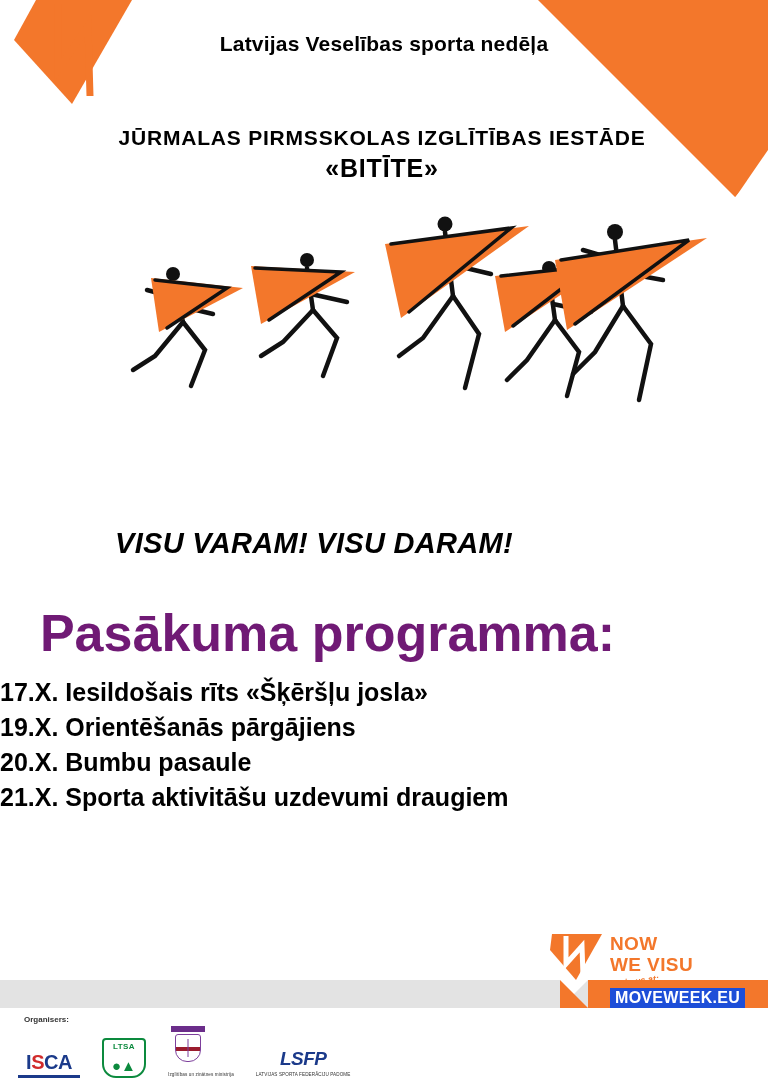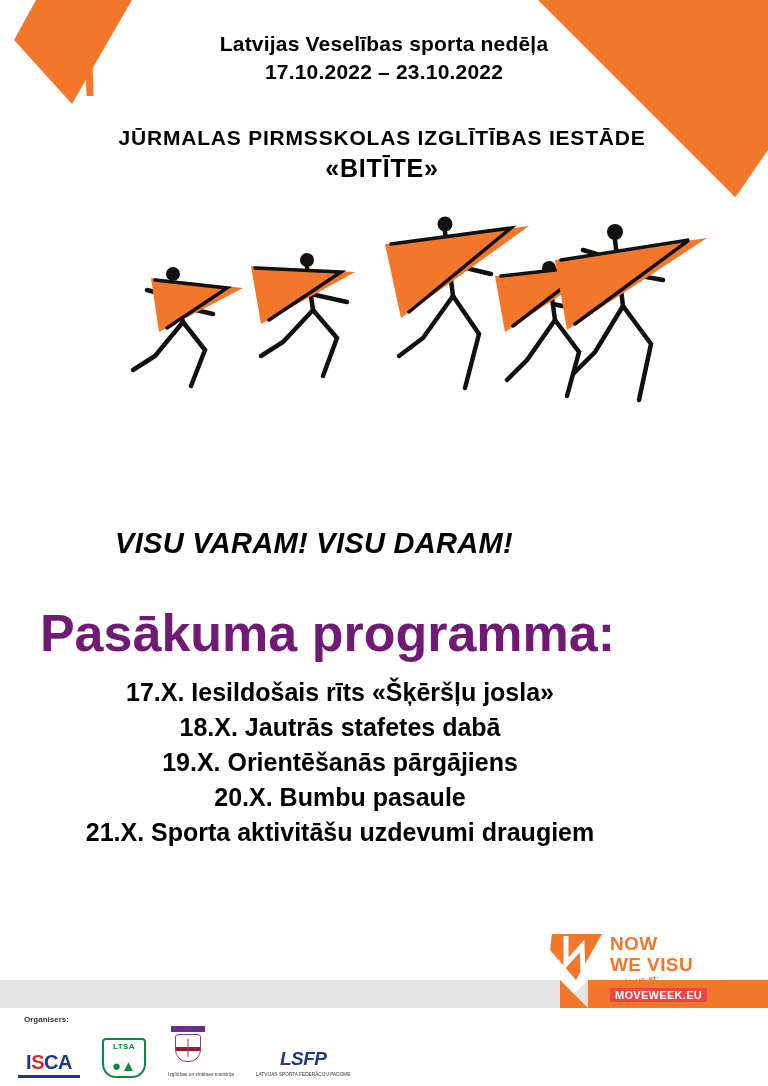--- a/index.html
+++ b/index.html
@@ -87,21 +87,20 @@
     position: absolute;
     top: 603px; left: 0; width: 655px;
     text-align: center;
     font-size: 52px;
     font-weight: bold;
     color: #701a75;
   }
   .prog-list {
     position: absolute;
     top: 675px; left: 0; width: 680px;
-    text-align: center;
   }
   .prog-list div {
     font-size: 25px;
     font-weight: bold;
     color: #000;
     line-height: 1.4;
   }
 
   
   .footer-band {
@@ -166,23 +165,23 @@
     left: 66px; top: 44px;
     font-size: 9px;
     font-style: italic;
     font-weight: bold;
     color: #f3772b;
     transform: rotate(-7deg);
   }
   .nwm-url {
     position: absolute;
     left: 62px; top: 56px;
-    background: #ef4444;
+    background: #1d4ed8;
     color: #fff;
-    font-size: 11px;
+    font-size: 16px;
     font-weight: bold;
     padding: 1px 5px;
     letter-spacing: .3px;
   }
 
   
   .organisers-label {
     position: absolute;
     left: 24px; bottom: 62px;
     font-size: 8px;
@@ -275,21 +274,20 @@
   <svg width="125" height="120" viewBox="0 0 125 120" aria-hidden="true">
     <polygon points="22,0 118,0 58,104 0,40" fill="#f3772b"></polygon>
     <polyline points="44,4 44,70 74,26 76,96" fill="none" stroke="#f3772b" stroke-width="7"></polyline>
     <polygon points="24,0 118,0 58,104 0,42" fill="none"></polygon>
     <path d="M44,2 L44,70 L74,26 L76,98" fill="none" stroke="#ffffff" stroke-width="0"></path>
   </svg>
 </div>
 
 <div class="header-block">
   <div class="header-line1">Latvijas Veselības sporta  nedēļa</div>
-  <div class="header-line2">17.10.2022 – 23.10.2022</div>
 </div>
 
 <div class="inst-block">
   <div class="inst-line1">JŪRMALAS PIRMSSKOLAS IZGLĪTĪBAS IESTĀDE</div>
   <div class="inst-line2">«BITĪTE»</div>
 </div>
 
 <div class="runners">
   <svg width="660" height="260" viewBox="0 0 660 260" aria-hidden="true">
     <g fill="none" stroke="#111111" stroke-width="4.5" stroke-linecap="round">
@@ -340,21 +338,20 @@
       <path d="M506,50 L634,30 L520,114" stroke="#111111" stroke-width="3.5" fill="none"></path>
     </g>
   </svg>
 </div>
 
 <div class="slogan">VISU VARAM! VISU DARAM!</div>
 
 <div class="prog-title">Pasākuma programma:</div>
 <div class="prog-list">
   <div>17.X. Iesildošais rīts «Šķēršļu josla»</div>
-  <div>18.X. Jautrās stafetes dabā</div>
   <div>19.X. Orientēšanās pārgājiens</div>
   <div>20.X. Bumbu pasaule</div>
   <div>21.X. Sporta aktivitāšu uzdevumi draugiem</div>
 </div>
 
 <div class="footer-band">
   <div class="grey"></div>
   <div class="orange"></div>
 </div>
 

